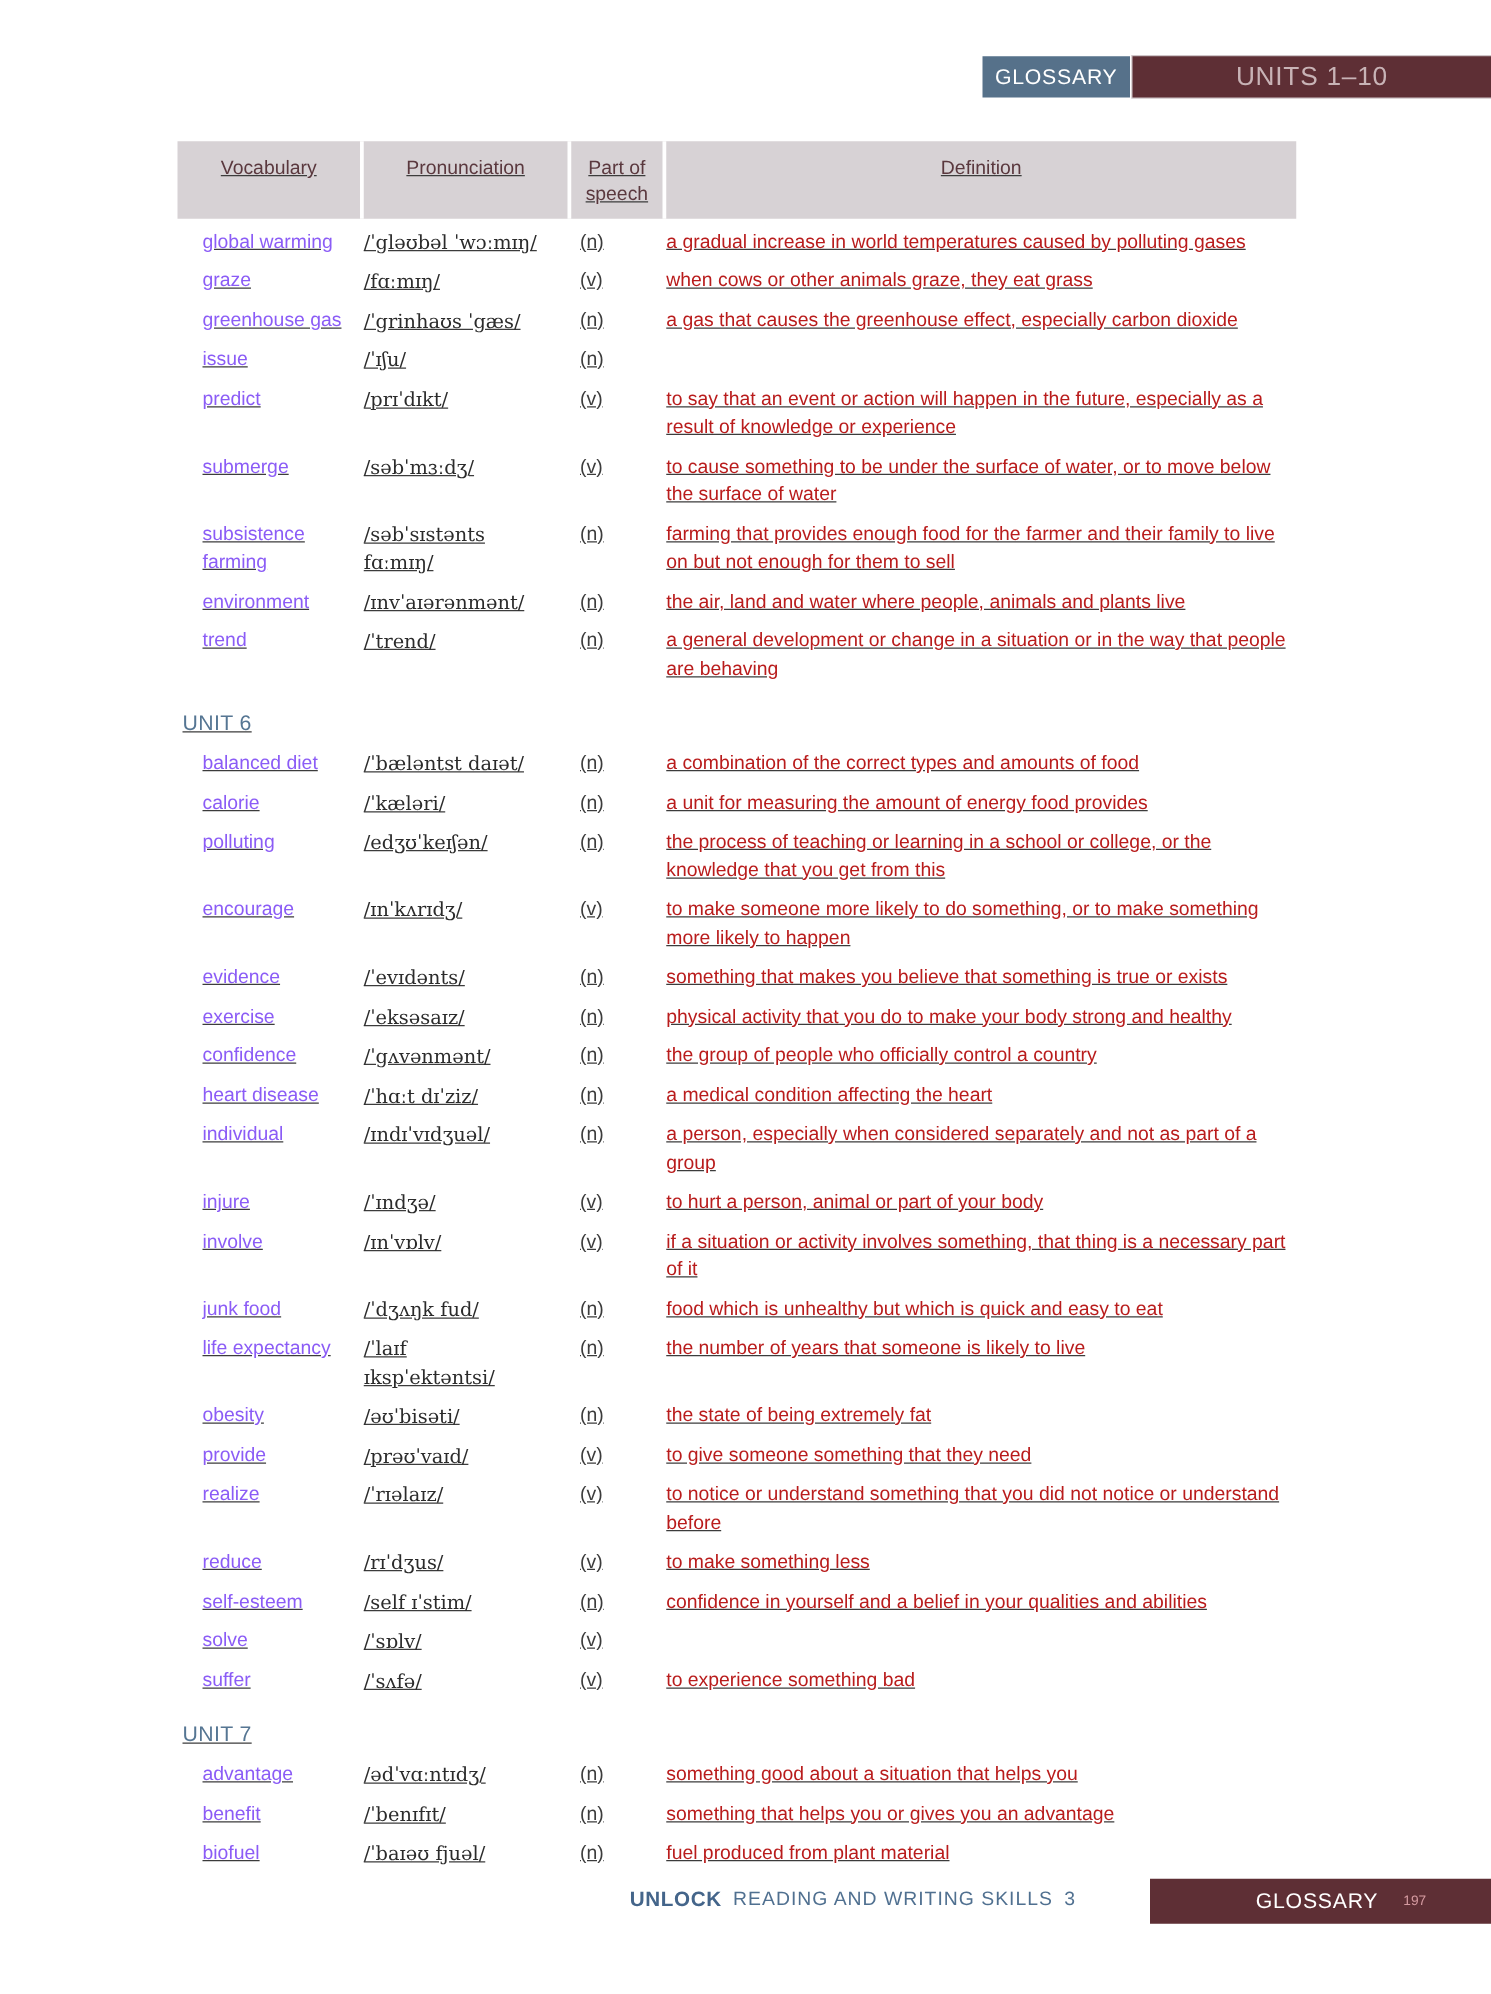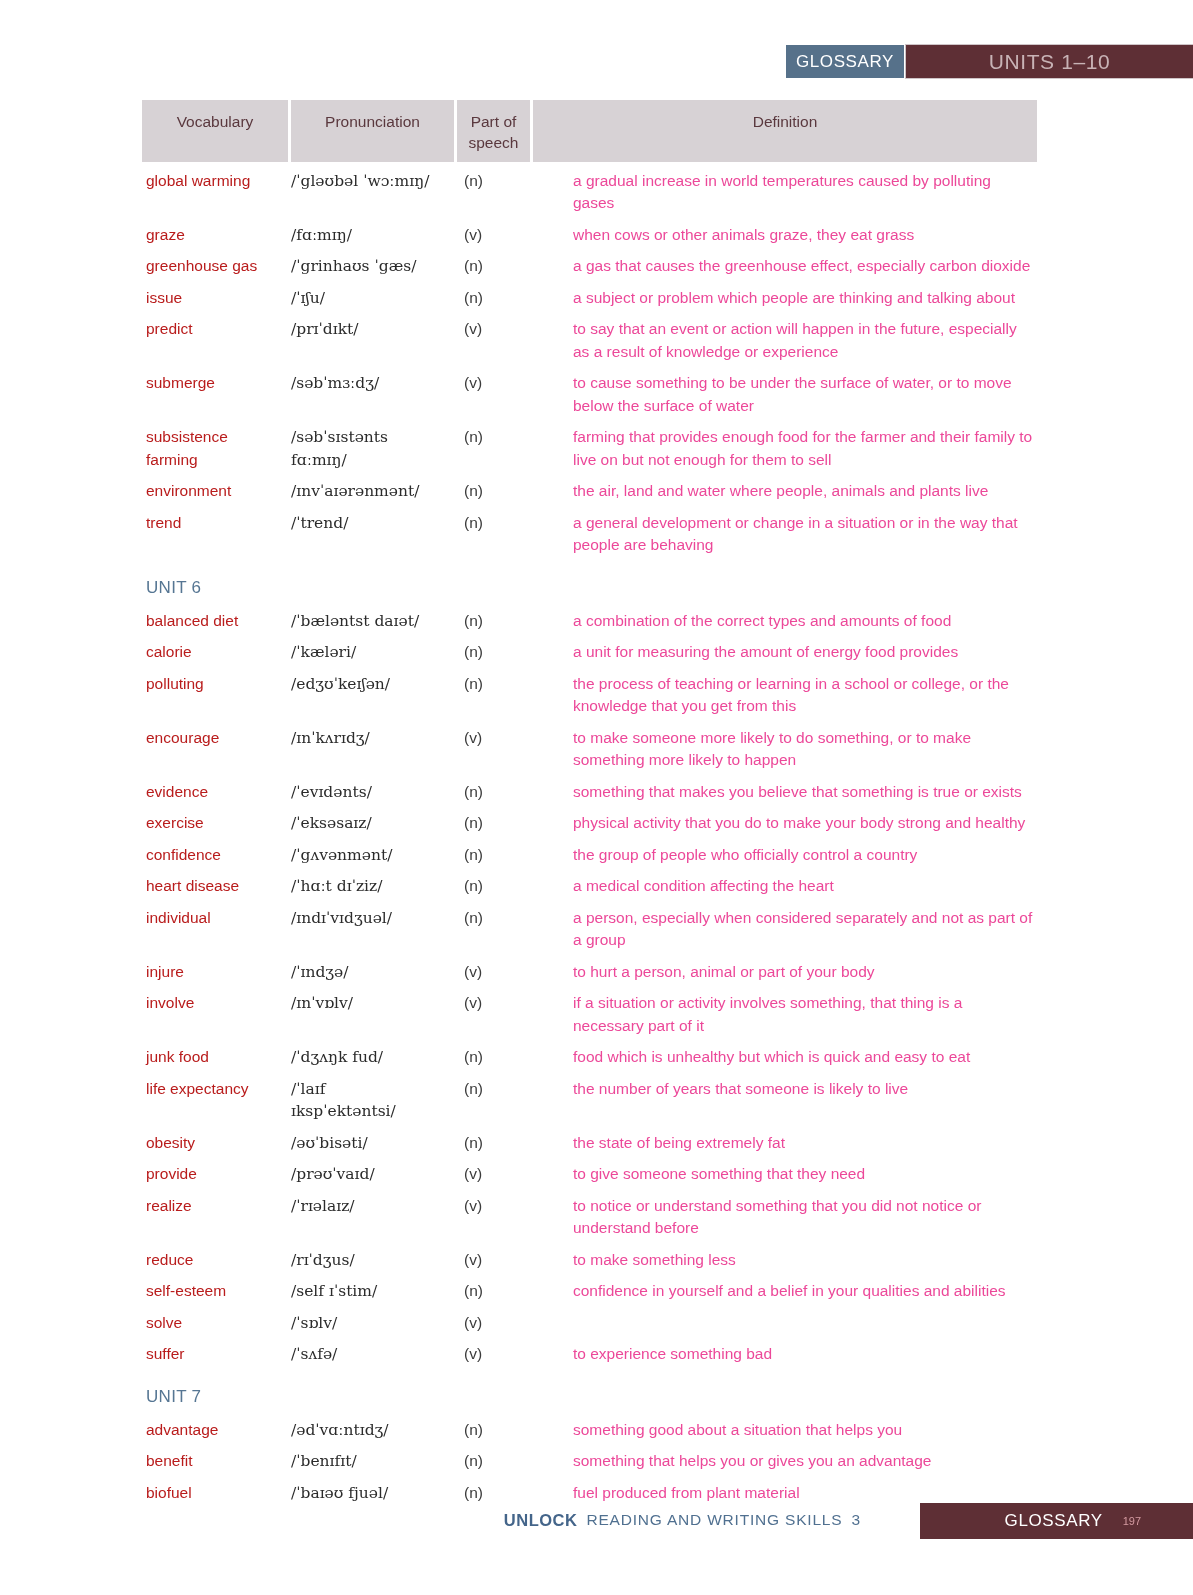--- a/index.html
+++ b/index.html
@@ -20,46 +20,46 @@
     font-size:17px; letter-spacing:0.6px;
   }
   .tab-units {
     flex:1; height:33px; background:var(--maroon); margin-left:2px;
     color:#c8b3b6; display:flex; align-items:center; justify-content:center;
     font-size:21px; letter-spacing:0.6px;
     box-shadow:0 0 0 1px #cfc5c8;
   }
 
   
-  .glossary-table { position:absolute; left:142px; top:100px; width:895px; }
+  .glossary-table { position:absolute; left:142px; top:113px; width:895px;text-decoration:underline; }
   .thead {
     display:grid; grid-template-columns:149px 166px 76px 1fr;
     background:var(--header-bg); height:62px; box-sizing:border-box;
   }
   .th {
     color:var(--header-text); font-size:15.5px;
     display:flex; justify-content:center; text-align:center;
     padding-top:11px; line-height:21px;
     border-right:3px solid #ffffff; box-sizing:border-box;
   }
   .th:last-child { border-right:none; }
   .tbody { padding-top:3px; }
 
   .row {
     display:grid; grid-template-columns:149px 166px 76px 1fr;
     padding:4.5px 0; align-items:start;
   }
   .cell { line-height:22.5px; font-size:15.5px; }
-  .cell.vocab { padding-left:4px; padding-right:16px; color:#b91c1c; }
+  .cell.vocab { padding-left:4px; padding-right:16px; color:#8b5cf6;margin-left:16px; }
   .cell.pron  {
     font-family:"DejaVu Serif", serif; font-size:15.5px; color:#2b2b2b;
     white-space:pre-line; padding-right:14px;
   }
   .cell.pos   { padding-left:7px; }
-  .cell.def   { color:#ec4899; padding-right:2px;margin-left:40px; }
+  .cell.def   { color:#b91c1c; padding-right:2px; }
 
   .unit-header {
     color:var(--unit-blue); font-size:17px; letter-spacing:0.3px;
     margin:17px 0 7px 4px;
   }
 
   
   .footer-brand {
     position:absolute; top:1503px; right:333px; height:34px;
     display:flex; align-items:center; white-space:nowrap;
@@ -112,21 +112,20 @@
       <div class="row">
         <div class="cell vocab">greenhouse gas</div>
         <div class="cell pron">/ˈgrinhaʊs ˈgæs/</div>
         <div class="cell pos">(n)</div>
         <div class="cell def">a gas that causes the greenhouse effect, especially carbon dioxide</div>
       </div>
       <div class="row">
         <div class="cell vocab">issue</div>
         <div class="cell pron">/ˈɪʃu/</div>
         <div class="cell pos">(n)</div>
-        <div class="cell def">a subject or problem which people are thinking and talking about</div>
       </div>
       <div class="row">
         <div class="cell vocab">predict</div>
         <div class="cell pron">/prɪˈdɪkt/</div>
         <div class="cell pos">(v)</div>
         <div class="cell def">to say that an event or action will happen in the future, especially as a result of knowledge or experience</div>
       </div>
       <div class="row">
         <div class="cell vocab">submerge</div>
         <div class="cell pron">/səbˈmɜːdʒ/</div>

